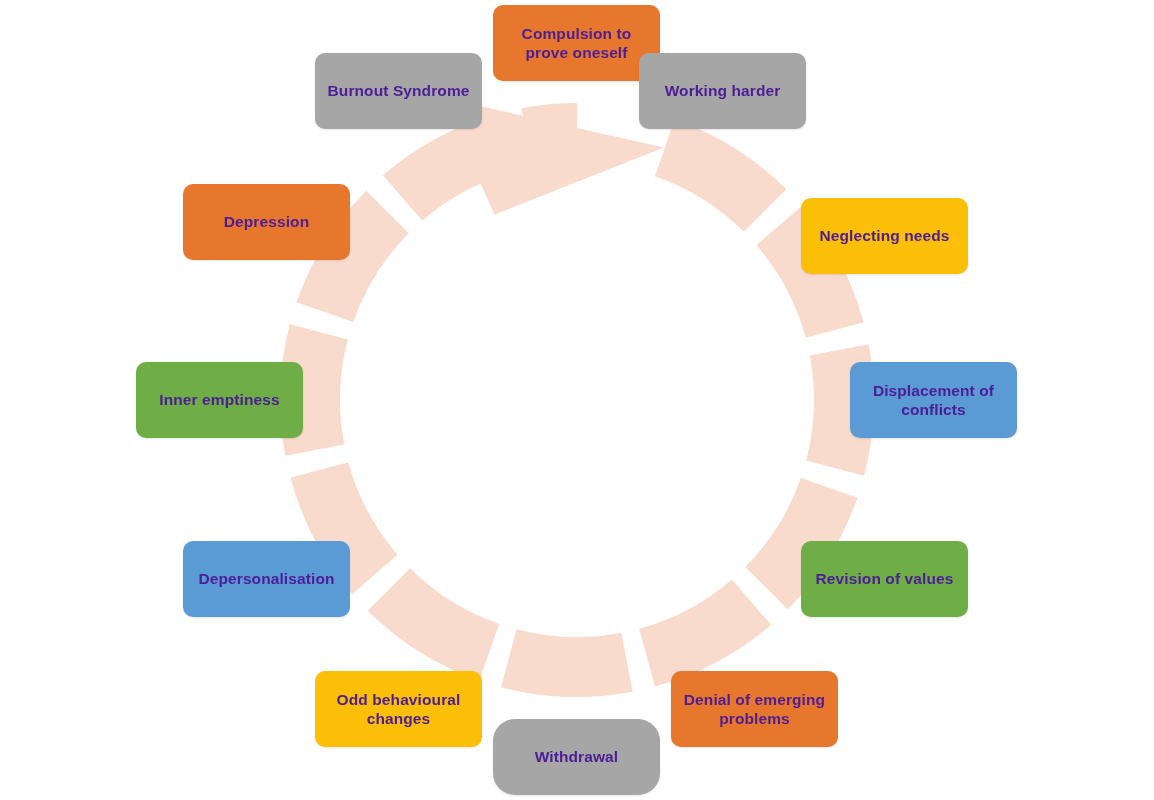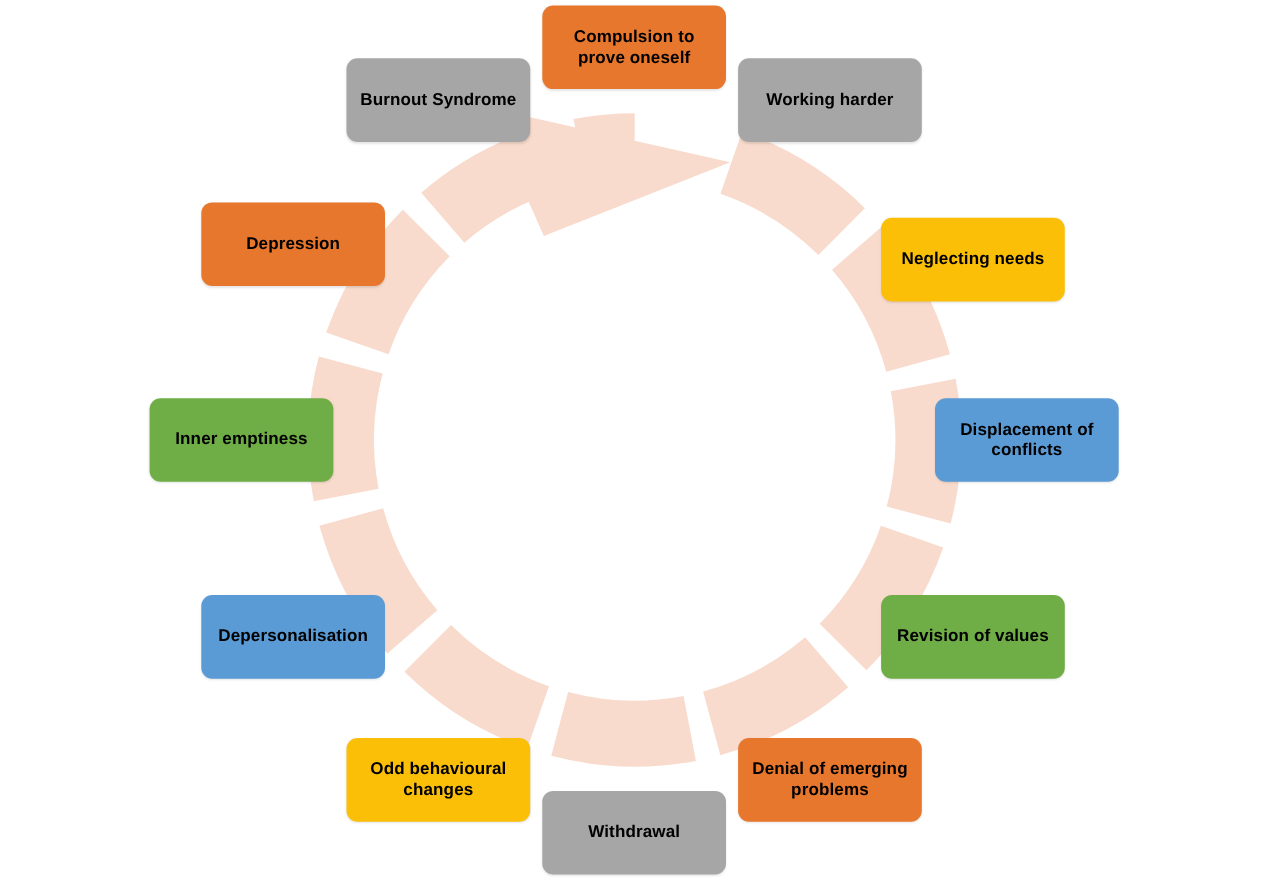--- a/index.html
+++ b/index.html
@@ -27,21 +27,21 @@
     pointer-events: none;
   }
   .node {
     position: absolute;
     box-sizing: border-box;
     border-radius: 10px;
     display: flex;
     align-items: center;
     justify-content: center;
     text-align: center;
-    color: #000000;
+    color: #4c1d95;
     font-weight: bold;
     font-size: 15.5px;
     line-height: 1.25;
     padding: 6px 10px;
     letter-spacing: 0.1px;
     box-shadow: 0 1px 2px rgba(0,0,0,0.10);
   }
   .node .label {
     display: block;
     width: 100%;
@@ -67,36 +67,36 @@
         <path d="M382.93,175.17 A297,297 0 0 1 499.13,113.39 L514.86,171.29 A237,237 0 0 0 422.14,220.59 Z" fill="#F8DBCC"></path>
         <path d="M521.35,108.26 A297,297 0 0 1 577.00,103.00 L577.00,163.00 A237,237 0 0 0 532.59,167.20 Z" fill="#F8DBCC"></path>
       </g>
     <path id="ring-arrowhead" d="M442.37,97.62 L663.93,147.55 L494.43,214.55 L480.60,183.49 L456.20,128.68 Z" fill="#F8DBCC"></path>
   </svg>
 
   <div id="nodes">
       <div class="node" style="left: 493px; top: 5px; width: 167px; height: 76px; background: rgb(232, 119, 46);">
         <span class="label">Compulsion to prove oneself</span>
       </div>
-      <div class="node" style="left: 671px; top: 53px; width: 167px; height: 76px; background: rgb(166, 166, 166);">
+      <div class="node" style="left: 639px; top: 53px; width: 167px; height: 76px; background: rgb(166, 166, 166);">
         <span class="label">Working harder</span>
       </div>
       <div class="node" style="left: 801px; top: 198px; width: 167px; height: 76px; background: rgb(251, 191, 8);">
         <span class="label">Neglecting needs</span>
       </div>
       <div class="node" style="left: 850px; top: 362px; width: 167px; height: 76px; background: rgb(91, 155, 213);">
         <span class="label">Displacement of conflicts</span>
       </div>
       <div class="node" style="left: 801px; top: 541px; width: 167px; height: 76px; background: rgb(111, 173, 70);">
         <span class="label">Revision of values</span>
       </div>
       <div class="node" style="left: 671px; top: 671px; width: 167px; height: 76px; background: rgb(232, 119, 46);">
         <span class="label">Denial of emerging problems</span>
       </div>
-      <div class="node" style="left: 493px; top: 719px; width: 167px; height: 76px; background: rgb(166, 166, 166);">
+      <div class="node" style="left: 493px; top: 719px; width: 167px; height: 76px; background: rgb(166, 166, 166); border-radius: 22px;">
         <span class="label">Withdrawal</span>
       </div>
       <div class="node" style="left: 315px; top: 671px; width: 167px; height: 76px; background: rgb(251, 191, 8);">
         <span class="label">Odd behavioural changes</span>
       </div>
       <div class="node" style="left: 183px; top: 541px; width: 167px; height: 76px; background: rgb(91, 155, 213); align-items: center;">
         <span class="label">Depersonalisation</span>
       </div>
       <div class="node" style="left: 136px; top: 362px; width: 167px; height: 76px; background: rgb(111, 173, 70);">
         <span class="label">Inner emptiness</span>

